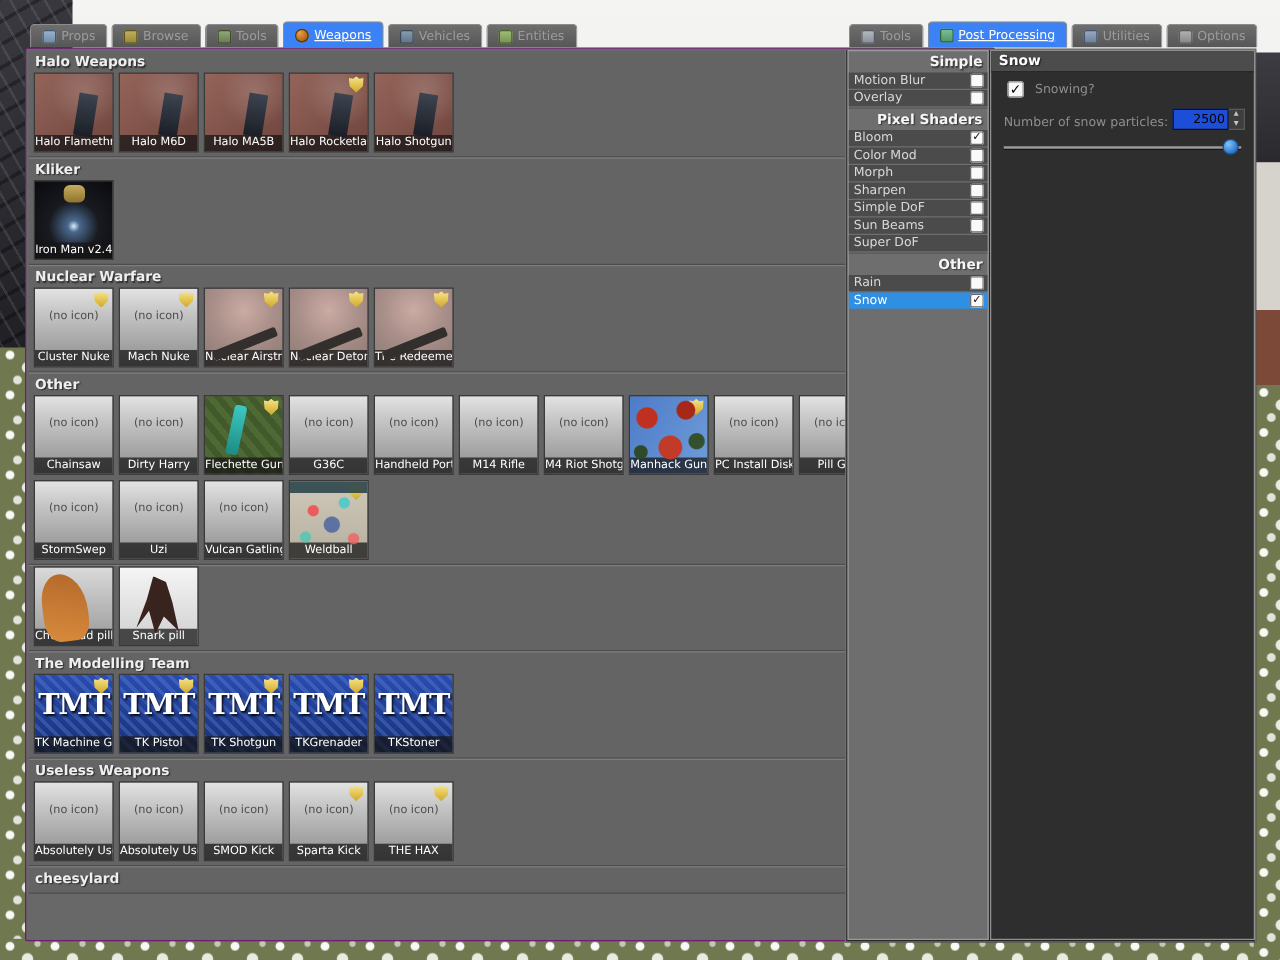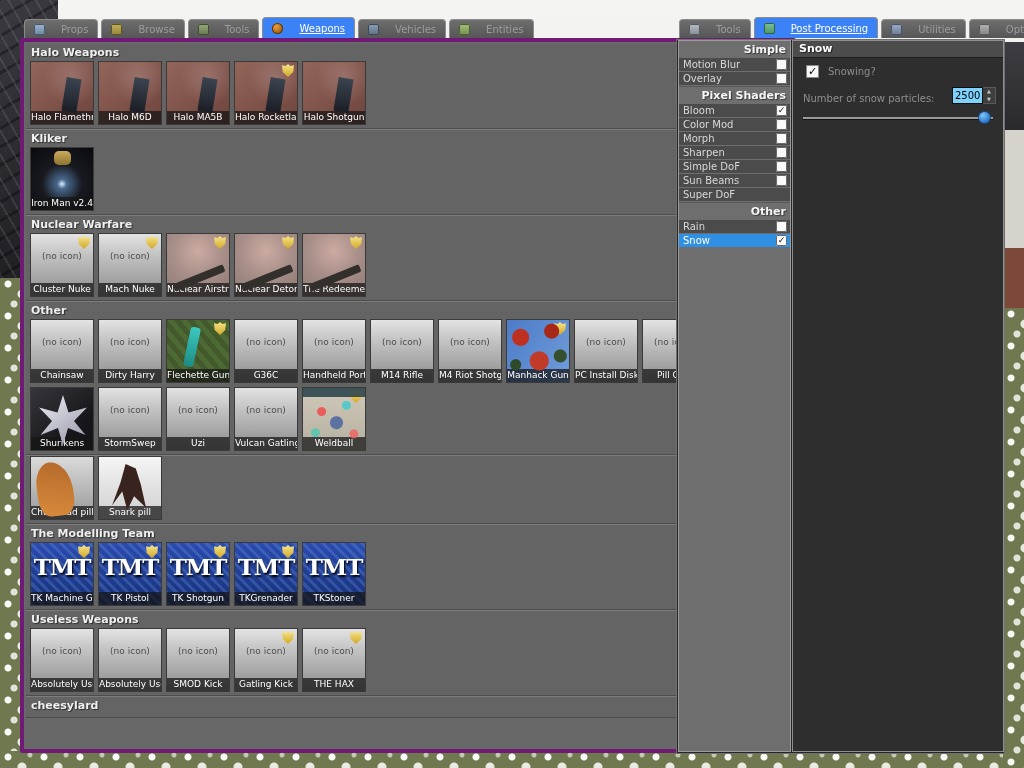--- a/index.html
+++ b/index.html
@@ -31,41 +31,41 @@
   .scene-grass-right{left:1003px;top:308px;width:21px;height:460px;}
   .scene-dark-topright{left:1003px;top:42px;width:21px;height:88px;
     background:linear-gradient(#3c3c42,#2a2a2e);}
   .scene-wall-right{left:1003px;top:130px;width:21px;height:180px;background:#d6d3cd;}
   .scene-door-right{left:1004px;top:248px;width:20px;height:62px;background:#7c4838;}
   
   .tabstrip{position:absolute;display:flex;gap:3px;align-items:flex-end;height:21px;}
   #left-tabs{left:24px;top:17px;}
   #right-tabs{left:679px;top:17px;}
   .tab{
-    height:19px;display:flex;align-items:center;gap:16px;padding:0 9px;
+    height:19px;display:flex;align-items:center;gap:4px;padding:0 9px;
     background:linear-gradient(#6e6e6e,#565656);
     border:1px solid #8c8c8c;border-bottom:none;border-radius:4px 4px 0 0;
     font-size:10px;color:#9c9c9c;box-sizing:border-box;white-space:nowrap;
   }
   .tab.active{background:#3b82f6;color:#ffffff;height:21px;text-decoration:underline;}
   .tab-icon{width:11px;height:11px;border-radius:2px;flex:0 0 auto;}
   .icon-props-icon{background:linear-gradient(#9db6d0,#6d87a2);box-shadow:inset 0 0 0 1px #46596c;}
   .icon-browse-icon{background:linear-gradient(#c4b45e,#948438);box-shadow:inset 0 0 0 1px #5e5320;}
   .icon-npcs-icon{background:linear-gradient(#96ab7e,#66794e);box-shadow:inset 0 0 0 1px #3e4d2c;}
   .icon-weapons-icon{background:radial-gradient(circle at 35% 30%,#f0a040,#9c5a10 75%);border-radius:50%;box-shadow:inset 0 0 0 1px #5e3608;}
   .icon-vehicles-icon{background:linear-gradient(#8d9fb4,#5d7084);box-shadow:inset 0 0 0 1px #3a4856;}
   .icon-entities-icon{background:linear-gradient(#a4c07c,#74904c);box-shadow:inset 0 0 0 1px #48602a;}
   .icon-tools-icon{background:linear-gradient(#b8bcc4,#888c94);box-shadow:inset 0 0 0 1px #565a62;}
   .icon-post-processing-icon{background:linear-gradient(#7cc498,#4c9468);box-shadow:inset 0 0 0 1px #2e6242;}
   .icon-utilities-icon{background:linear-gradient(#9cacc4,#6c7c94);box-shadow:inset 0 0 0 1px #44546c;}
   .icon-options-icon{background:linear-gradient(#b4b4b4,#848484);box-shadow:inset 0 0 0 1px #585858;}
   
   .weapons-panel{
     position:absolute;left:20px;top:38px;width:776px;height:715px;
-    background:#686868;border:4px solid #701a75;border-radius:2px;box-sizing:border-box;
+    background:#686868;border:1px solid #701a75;border-radius:2px;box-sizing:border-box;
   }
   #categories{position:absolute;left:2px;top:2px;right:19px;bottom:2px;overflow:hidden;}
   .category{border-top:1px solid #7d7d7d;border-bottom:1px solid #4d4d4d;padding-bottom:3px;background:#646464;}
   .category:first-child{border-top:none;}
   .cat-header{font-size:11px;font-weight:bold;color:#efefef;padding:2px 5px 2px;
     text-shadow:1px 1px 1px rgba(0,0,0,.55);}
   .tiles{display:flex;flex-wrap:wrap;gap:4px;padding:0 4px;}
   .tile{width:64px;height:64px;position:relative;overflow:hidden;
     border:1px solid #3a3a3a;box-sizing:border-box;background:#888;}
   .tile-label{position:absolute;left:0;right:0;bottom:0;height:13px;line-height:13px;
@@ -149,21 +149,21 @@
   .snow-header{height:15px;background:#4c4c4c;border-bottom:1px solid #1d1d1d;
     padding:1px 6px 0;font-size:11px;font-weight:bold;color:#fff;
     text-shadow:1px 1px 1px rgba(0,0,0,.55);}
   .snowing-row{position:absolute;top:24px;left:13px;display:flex;gap:9px;align-items:center;}
   .cb-big{width:13px;height:13px;background:#f8f8f8;border-radius:2px;text-align:center;
     line-height:13px;font-size:11px;color:#000;box-shadow:inset 0 0 0 1px #8a8a8a;}
   .snow-label{font-size:10px;color:#8e8e8e;}
   .particles-row{position:absolute;top:46px;left:10px;right:7px;height:17px;
     display:flex;align-items:flex-end;justify-content:space-between;}
   .num-group{display:flex;align-items:stretch;height:17px;}
-  .num-input{width:31px;height:17px;background:#7dd3fc;border:1px solid #101010;
+  .num-input{width:45px;height:17px;background:#1d4ed8;border:1px solid #101010;
     font-size:10px;text-align:right;padding:0 2px;box-sizing:border-box;
     font-family:"DejaVu Sans","Liberation Sans",sans-serif;color:#000;}
   .spinner{width:13px;background:#3e3e3e;border:1px solid #5a5a5a;border-left:none;
     display:flex;flex-direction:column;box-sizing:border-box;}
   .spin-btn{flex:1;font-size:5px;line-height:7px;text-align:center;color:#c4c4c4;}
   .slider-row{position:absolute;top:70px;left:10px;right:10px;height:14px;}
   .slider-track{position:absolute;top:6px;left:0;right:0;height:2px;background:#9a9a9a;box-shadow:0 1px 0 #141414;}
   .slider-knob{position:absolute;right:2px;top:0;width:13px;height:13px;border-radius:50%;
     background:radial-gradient(circle at 35% 30%,#82c4f8,#2a74c8 72%);border:1px solid #164e8c;box-sizing:border-box;}
 </style>
@@ -377,21 +377,21 @@
             <span class="noicon-text">(no icon)</span>
             <div class="tile-label">Absolutely Usel..</div>
           </div>
           <div class="tile noicon">
             <span class="noicon-text">(no icon)</span>
             <div class="tile-label">SMOD Kick</div>
           </div>
           <div class="tile noicon">
             <span class="noicon-text">(no icon)</span>
             <div class="badge"></div>
-            <div class="tile-label">Gatling Kick</div>
+            <div class="tile-label">Sparta Kick</div>
           </div>
           <div class="tile noicon">
             <span class="noicon-text">(no icon)</span>
             <div class="badge"></div>
             <div class="tile-label">THE HAX</div>
           </div>
         </div>
       </div>
       <div class="category">
         <div class="cat-header">cheesylard</div>

